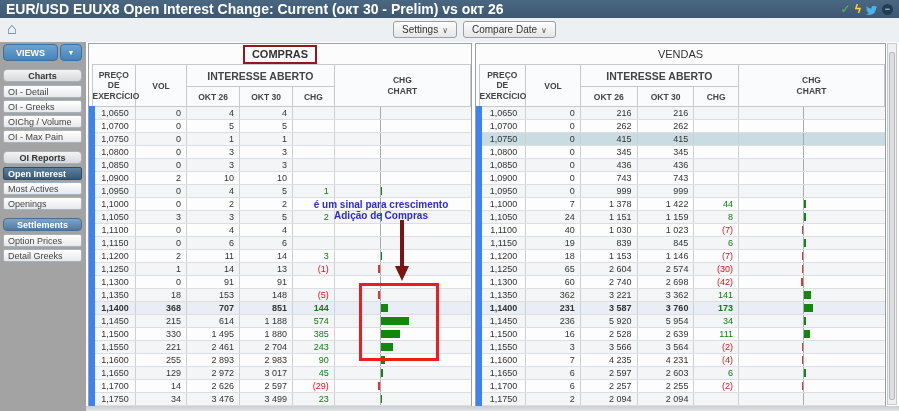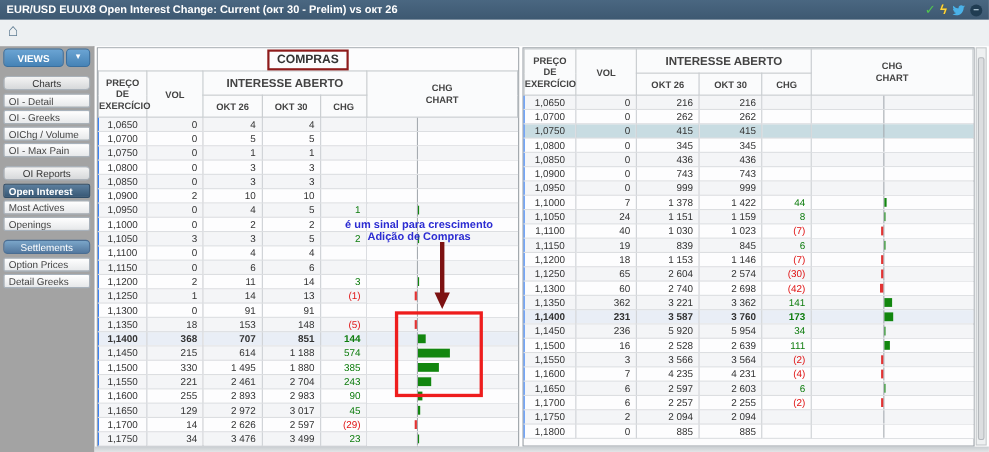--- a/index.html
+++ b/index.html
@@ -3,21 +3,21 @@
 <meta charset="utf-8">
 <style>
   * { margin:0; padding:0; box-sizing:border-box; }
   html,body { width:899px; height:411px; }
   body { font-family:"Liberation Sans","DejaVu Sans",sans-serif; background:#eceff1; }
   .screen { position:relative; width:899px; height:411px; overflow:hidden; background:#eceff1; }
 
   
   .titlebar { position:absolute; left:0; top:0; width:899px; height:18px;
     background:linear-gradient(#4a6781,#3d5871); color:#fff; display:flex; align-items:center; }
-  .titlebar .title { font-size:10px; font-weight:bold; padding-left:6px; white-space:nowrap; }
+  .titlebar .title { font-size:14px; font-weight:bold; padding-left:6px; white-space:nowrap; }
   .tb-icons { position:absolute; right:6px; top:0; height:18px; display:flex; align-items:center; gap:4px; }
   .tbi { font-size:12px; font-weight:bold; line-height:18px; }
   .tbi-check { color:#52c54f; }
   .tbi-bolt  { color:#ffd53e; text-shadow:0 0 1px #8a6d00; }
   .tbi-min { width:11px; height:11px; border-radius:50%; background:#203c52; color:#bcd2e2; font-size:9px;
     line-height:10px; text-align:center; font-weight:bold; }
 
   
   .toolbar { position:absolute; left:0; top:18px; width:899px; height:24px; background:#edf0f2; }
   .home-icon { position:absolute; left:7px; top:2px; font-size:16px; color:#5e7b92; cursor:pointer; }
@@ -27,21 +27,21 @@
   .tb-btn .chev { font-size:8px; color:#555; margin-left:4px; }
 
   
   .sidebar { position:absolute; left:0; top:42px; width:86px; height:369px; background:#a3a3a3;
     border-right:1px solid #a3a3a3; padding:2px 3px; }
   .views-row { display:flex; gap:2px; margin-bottom:6px; }
   .views-btn { flex:1; height:17px; font-size:9px; font-weight:bold; color:#fff;
     background:linear-gradient(#6ba4d3,#4683b6); border:1px solid #3a6f9e; border-radius:4px; cursor:pointer; font-family:inherit; }
   .views-arrow { width:22px; height:17px; font-size:7px; color:#fff;
     background:linear-gradient(#6ba4d3,#4683b6); border:1px solid #3a6f9e; border-radius:4px; cursor:pointer; }
-  .sb-header { height:13px; line-height:12px; text-align:center; font-size:9px; font-weight:normal; color:#333;
+  .sb-header { height:13px; line-height:12px; text-align:center; font-size:9px; font-weight:bold; color:#333;
     background:linear-gradient(#f4f4f4,#d6d8da); border:1px solid #aab2ba; border-radius:4px; margin:8px 0 3px 0; }
   .sb-header-blue { color:#fff; background:linear-gradient(#7ba6c9,#52779e); border-color:#4a6d92; }
   .sb-item { height:13px; line-height:12px; font-size:9px; color:#444; padding-left:4px;
     background:linear-gradient(#ffffff,#e6e8ea); border:1px solid #a8b2bc; border-radius:2px; margin-bottom:2px; cursor:pointer; }
   .sb-selected { color:#fff; font-weight:bold; background:linear-gradient(#5c7f9e,#38587511); background:linear-gradient(#5c7f9e,#385875); border-color:#2f4c66; }
 
   
   .main { position:absolute; left:86px; top:42px; width:813px; height:369px; background:#fff; }
   .bottom-strip { position:absolute; left:0; bottom:0; width:813px; height:5px; background:linear-gradient(#c9cdd1,#e3e5e7); }
   .vscroll { position:absolute; right:2px; top:1px; width:10px; height:362px; background:#eef0f1; border:1px solid #c6cacd; }
@@ -59,21 +59,21 @@
   th { font-size:8.5px; color:#444; font-weight:bold; background:#fafbfc;
        border:1px solid #c6cace; text-align:center; vertical-align:middle; }
   .th-group { font-size:10.5px; height:22px; }
   .th-sub { height:20px; font-size:8.5px; }
   .th-price, .th-chart { white-space:pre-line; line-height:1.2; }
   col.c-price { width:11.5%; } col.c-vol { width:13.5%; } col.c-o26 { width:14%; }
   col.c-o30 { width:14%; } col.c-chg { width:11%; } col.c-chart { width:36%; }
 
   td { height:12px; font-size:9px; color:#333; border-right:1px solid #cdd0d4; border-bottom:1px solid #dcdee1;
        padding:0 5px 0 0; line-height:12px; overflow:hidden; }
-  td.price { text-align:center; padding:0; border-left:1px solid #3b82f6; }
+  td.price { text-align:center; padding:0; border-left:6px solid #3b82f6; }
   td.num, td.chg { text-align:right; }
   td.chg.pos { color:#0d7c0d; } td.chg.neg { color:#e01212; }
   tbody tr:nth-child(odd)  td { background:#f4f5f7; }
   tbody tr:nth-child(even) td { background:#fdfdfe; }
   tbody tr.row-bold td { font-weight:bold; background:#e9eef6;margin-top:47px; }
   tbody tr.row-hl-teal td { background:#c8dce2; }
   td.chart { position:relative; padding:0; border-right:none; }
   td.chart .axis { position:absolute; left:var(--axis); top:-1px; bottom:-1px; width:1px; background:#a6abb1; }
   td.chart .bar { position:absolute; top:2px; height:8px; }
   td.chart .bpos { left:calc(var(--axis) + 1px); background:#12860f; }
@@ -100,20 +100,24 @@
         <svg width="13" height="13" viewBox="0 0 20 20">
             <path fill="#4ab2e8" d="M19,4.3c-0.7,0.3-1.4,0.5-2.1,0.6c0.8-0.5,1.3-1.2,1.6-2c-0.7,0.4-1.5,0.7-2.3,0.9c-0.7-0.7-1.6-1.2-2.7-1.2c-2,0-3.6,1.6-3.6,3.6c0,0.3,0,0.6,0.1,0.8C7,6.9,4.3,5.5,2.6,3.3C2.2,3.9,2,4.5,2,5.2c0,1.2,0.6,2.3,1.6,3C3,8.1,2.4,8,1.9,7.7v0c0,1.7,1.2,3.2,2.9,3.5c-0.3,0.1-0.6,0.1-1,0.1c-0.2,0-0.5,0-0.7-0.1c0.5,1.4,1.8,2.4,3.4,2.5c-1.2,1-2.8,1.6-4.5,1.6c-0.3,0-0.6,0-0.9-0.1c1.6,1,3.5,1.6,5.6,1.6c6.7,0,10.3-5.5,10.3-10.3c0-0.2,0-0.3,0-0.5C17.9,5.7,18.5,5,19,4.3z"></path>
           </svg>
       </span>
       <span class="tbi-min">−</span>
     </div>
   </div>
 
   <div class="toolbar">
     <span class="home-icon">⌂</span>
+    <div class="toolbar-buttons">
+      <button class="tb-btn"><span>Settings</span><span class="chev">∨</span></button>
+      <button class="tb-btn"><span>Compare Date</span><span class="chev">∨</span></button>
+    </div>
   </div>
 
   <div class="sidebar">
     <div class="views-row">
       <button class="views-btn">VIEWS</button>
       <button class="views-arrow">▼</button>
     </div>
     <div id="sidebar-items">
         <div class="sb-header">Charts</div>
         <div class="sb-item">OI - Detail</div>
@@ -414,20 +418,23 @@
               <td class="chart">
                 <div class="axis"></div>
                 <div class="bar bpos" style="width: 1.5px;"></div>
               </td>
             </tr>
           </tbody>
       </table>
     </section>
 
     <section class="panel panel-vendas">
+      <div class="panel-title">
+        <span class="title-text">VENDAS</span>
+      </div>
       <table>
         <colgroup>
             <col class="c-price">
             <col class="c-vol">
             <col class="c-o26">
             <col class="c-o30">
             <col class="c-chg">
             <col class="c-chart">
           </colgroup>
         <thead>

